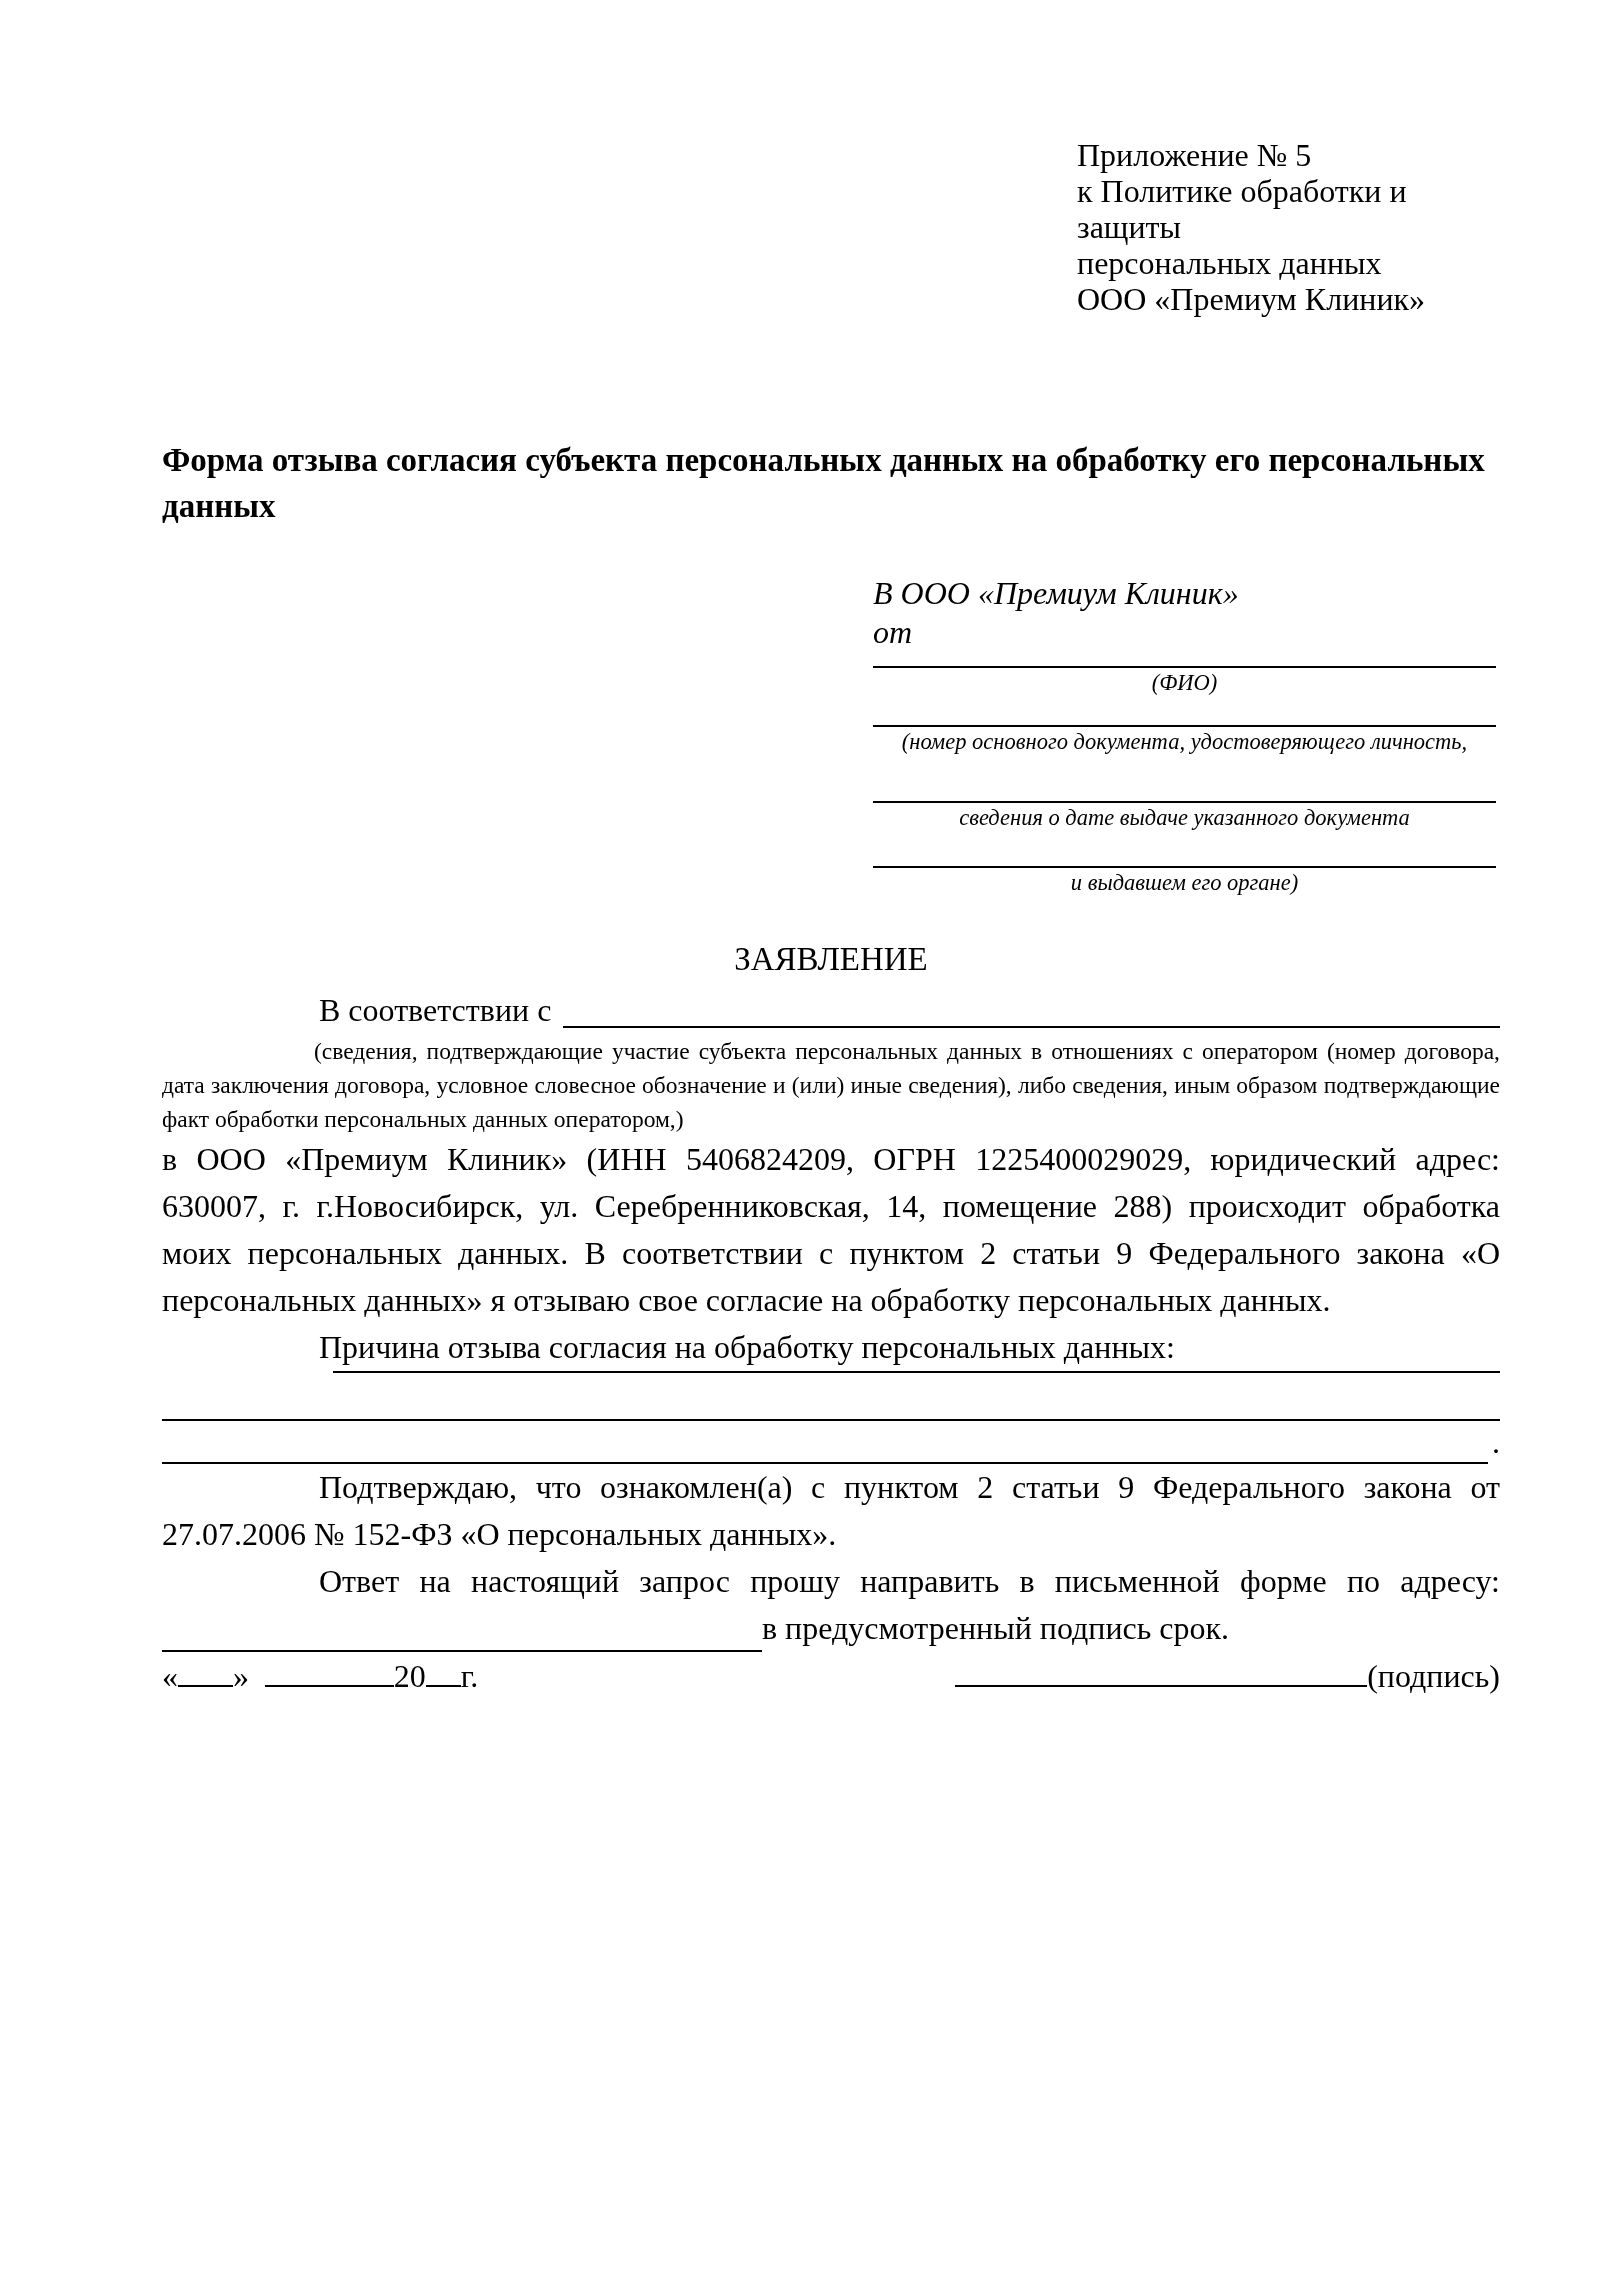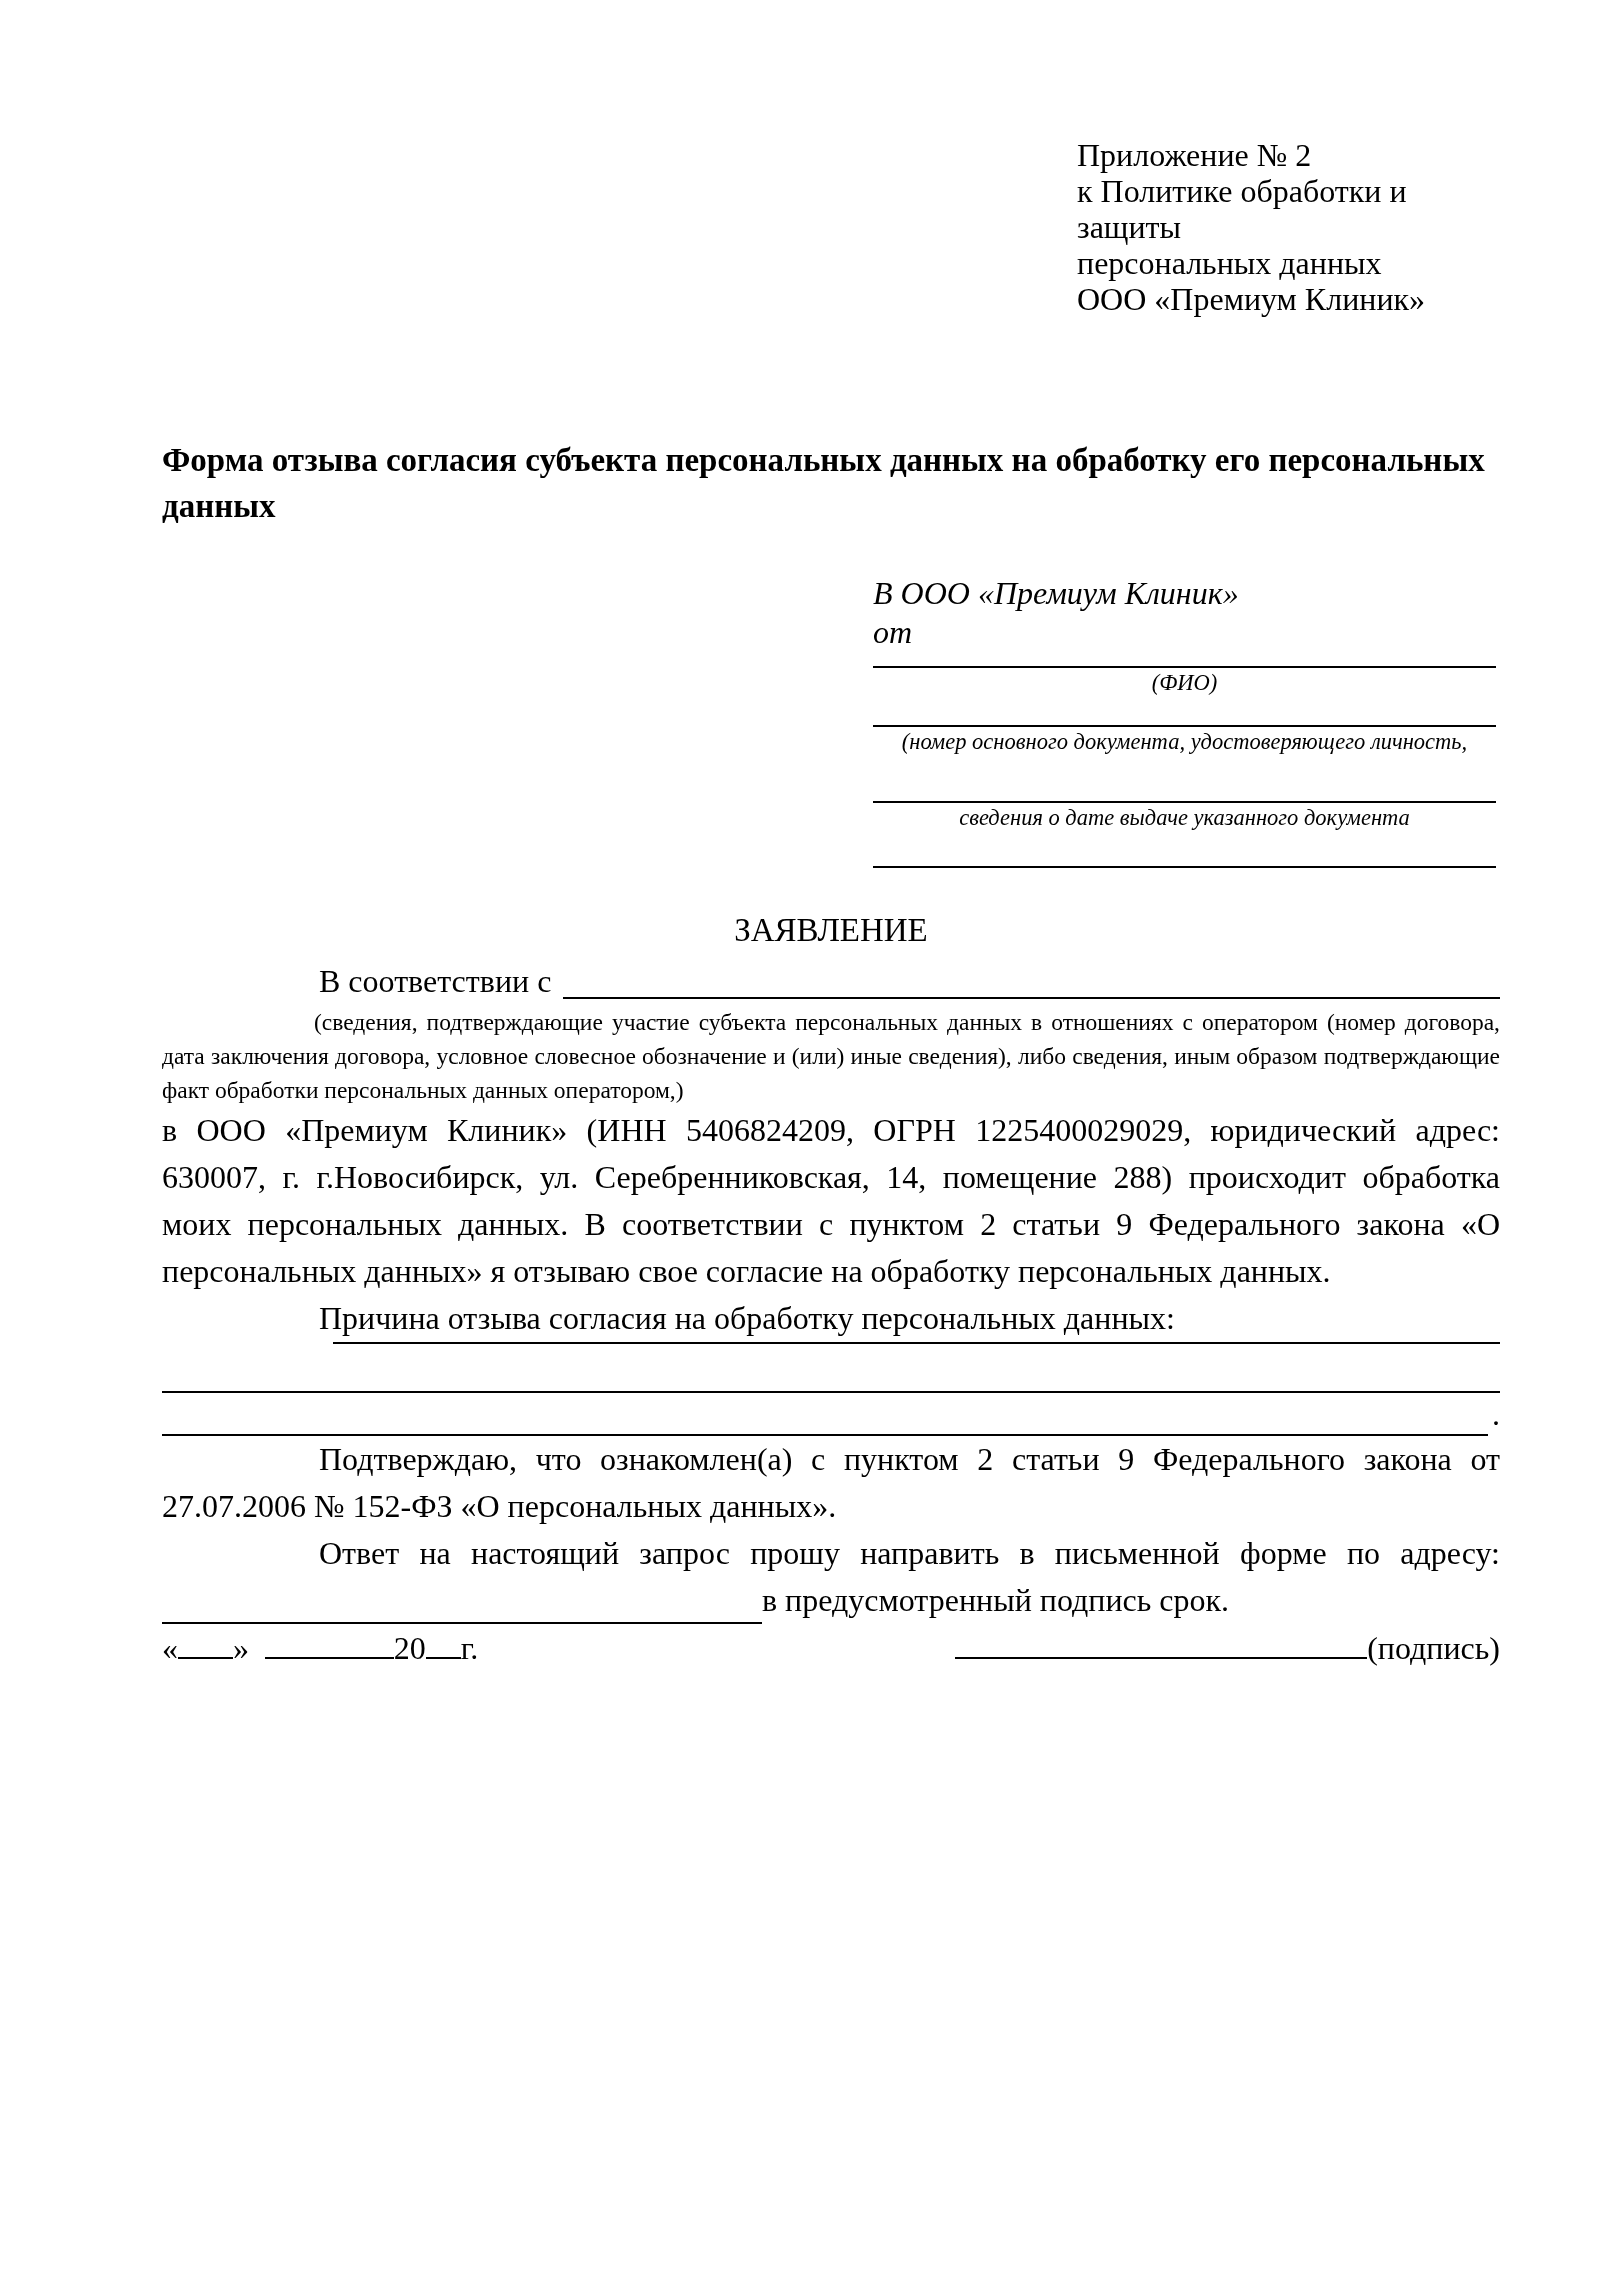--- a/index.html
+++ b/index.html
@@ -144,21 +144,21 @@
   .uline.d3 { width: 35px; }
   .uline.sig { width: 412px; }
 </style>
 </head>
 <body>
 
 <div class="page">
   <div class="content">
 
     <div class="header-note">
-      <div>Приложение № 2</div>
+      <div>Приложение № 5</div>
       <div>к Политике обработки и защиты</div>
       <div>персональных данных</div>
       <div>ООО «Премиум Клиник»</div>
     </div>
 
     <div class="title">Форма отзыва согласия субъекта персональных данных на обработку его персональных данных</div>
 
     <div class="addressee">
       <div>В ООО «Премиум Клиник»</div>
       <div>от</div>
@@ -170,20 +170,21 @@
       <div>
         <div class="field-line fl-2"></div>
         <div class="field-caption">(номер основного документа, удостоверяющего личность,</div>
       </div>
       <div>
         <div class="field-line fl-3"></div>
         <div class="field-caption">сведения о дате выдаче указанного документа</div>
       </div>
       <div>
         <div class="field-line fl-4"></div>
+        <div class="field-caption">и выдавшем его органе)</div>
       </div>
     </div>
 
     <div class="statement-title">ЗАЯВЛЕНИЕ</div>
 
     <div class="intro-row">
       <span>В соответствии с</span>
       <span class="fill"></span>
     </div>
 

